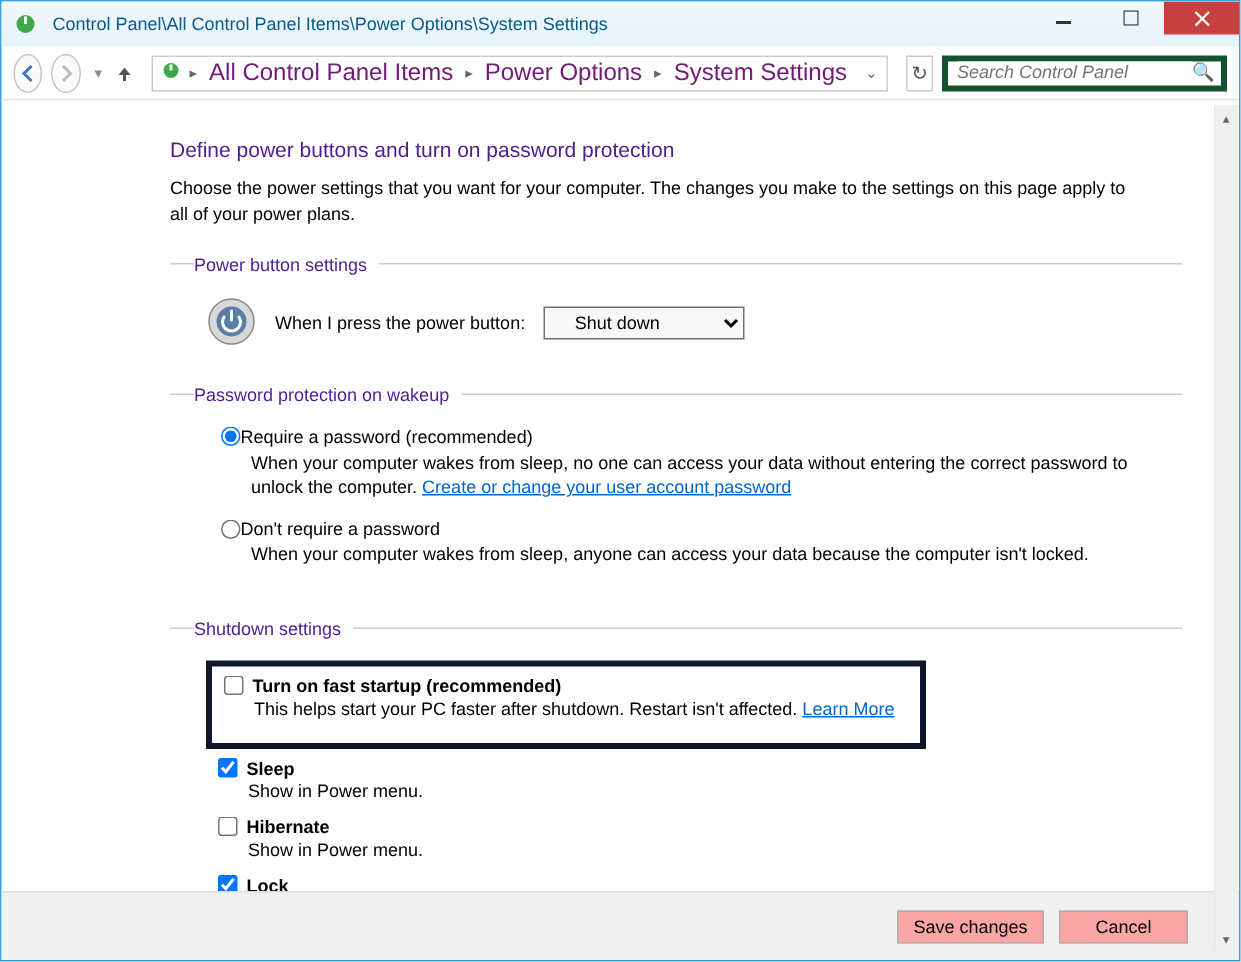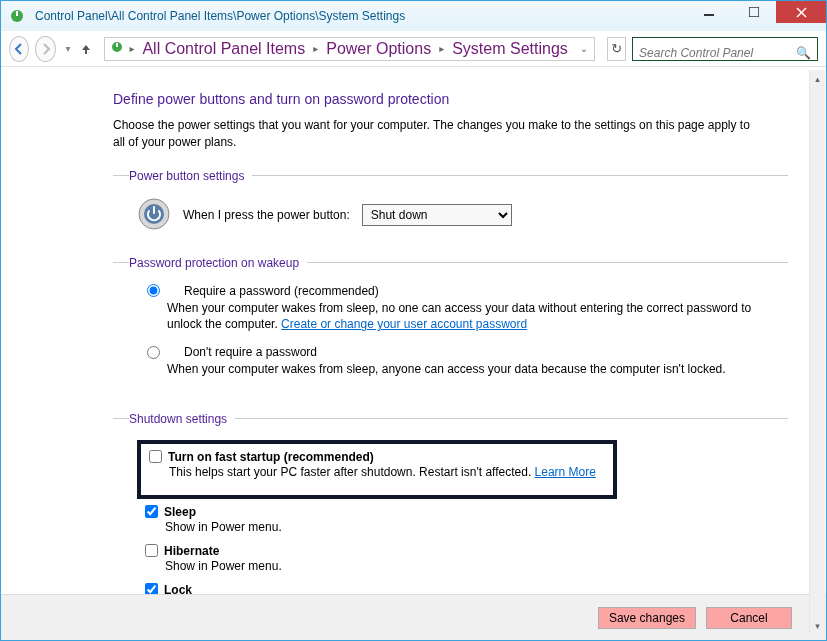--- a/index.html
+++ b/index.html
@@ -13,36 +13,36 @@
 .win-btn.min, .win-btn.max { background: transparent; }
 .toolbar { height: 36px; border-bottom: 1px solid #e3e3e3; display: flex; align-items: center; padding: 0 8px; gap: 6px; }
 .nav-btn { width: 26px; height: 26px; border-radius: 50%; border: 1px solid #c6c6c6; display: flex; align-items: center; justify-content: center; color: #888; font-size: 14px; background: #fafafa; }
 .nav-btn.active { color: #3579c5; }
 .nav-small { width: 16px; height: 16px; color: #888; display: flex; align-items: center; justify-content: center; font-size: 10px; }
 .breadcrumb-wrap { flex: 1; display: flex; align-items: center; border: 1px solid #ccc; height: 24px; background: #fff; padding: 0 2px 0 4px; gap: 4px; margin: 0 6px; }
 .breadcrumb-wrap .crumb { padding: 0 4px; color: #701a75; font-size: 16px; white-space: nowrap; }
 .breadcrumb-wrap .sep { color: #666; font-size: 10px; }
 .breadcrumb-wrap .dd { margin-left: auto; color: #666; font-size: 10px; padding: 0 4px; }
 .refresh-btn { width: 24px; height: 24px; border: 1px solid #ccc; display: flex; align-items: center; justify-content: center; color: #555; font-size: 13px; }
-.search-box { width: 190px; height: 24px; border: 1px solid #14532d; display: flex; align-items: flex-end; padding: 0 6px; color: #888; }
+.search-box { width: 190px; height: 24px; border: 4px solid #14532d; display: flex; align-items: flex-start; padding: 0 6px; color: #888; }
 .search-box input { border: none; outline: none; flex: 1; font-size: 12px; font-style: italic; color: #777; font-family: inherit; }
 .search-box .mag { color: #999; font-size: 12px; }
 .content-area { display: flex; height: calc(641px - 30px - 36px - 48px); }
 .scroll-pane { flex: 1; overflow-y: auto; padding: 24px 38px 20px 112px; position: relative; }
 .scrollbar-fake { position: absolute; right: 2px; top: 70px; width: 16px; height: 564px; background: #f0f0f0; border-left: 1px solid #e6e6e6; }
 .scrollbar-fake .arrow { height: 17px; display: flex; align-items: center; justify-content: center; font-size: 9px; color: #666; }
 h2.page-title { color: #4c1d95; font-weight: normal; font-size: 14px; margin-bottom: 10px; }
 .desc { font-size: 12px; color: #000; line-height: 1.4; margin-bottom: 18px; max-width: 640px; }
 fieldset { border: none; border-top: 1px solid #ccc; padding: 14px 0 8px 16px; margin-bottom: 14px; }
 fieldset legend { padding-right: 8px; font-size: 12px; color: #4c1d95; }
 .power-row { display: flex; align-items: center; gap: 12px; padding-left: 8px; }
 .power-icon svg { width: 34px; height: 34px; }
-select.power-action { width: 150px; height: 22px; border: 1px solid #707070; font-family: inherit; font-size: 12px; background: #f8f8f8; padding-left: 4px; }
+select.power-action { width: 134px; height: 22px; border: 1px solid #707070; font-family: inherit; font-size: 12px; background: #f8f8f8; padding-left: 16px; }
 .radio-block { padding-left: 18px; margin-bottom: 12px; }
-.radio-block label { display: flex; align-items: center; gap: 24px; font-size: 12px; }
+.radio-block label { display: flex; align-items: center; gap: 0; font-size: 12px; }
 .radio-block .sub { padding-left: 20px; font-size: 12px; color: #000; line-height: 1.4; margin-top: 2px; max-width: 610px; }
 a.link { color: #0066cc; text-decoration: underline; }
 .shutdown-items { padding-left: 16px; }
 .check-row { margin-bottom: 2px; }
 .check-row label { display: flex; align-items: center; gap: 6px; font-size: 12px; font-weight: bold; }
 .check-row .sub { padding-left: 20px; font-size: 12px; color: #000; margin-bottom: 10px; margin-top: 1px; }
 .check-row input[type=checkbox] { width: 13px; height: 13px; }
 .highlight-box { border: 4px solid #0f172a; padding: 6px 8px 4px 8px; margin: 0 0 6px -8px; width: 480px; }
 .highlight-box .check-row .sub { margin-bottom: 12px; }
 .footer { height: 46px; border-top: 1px solid #dcdcdc; background: #f0f0f0; display: flex; align-items: center; justify-content: flex-end; padding-right: 34px; gap: 10px; }

